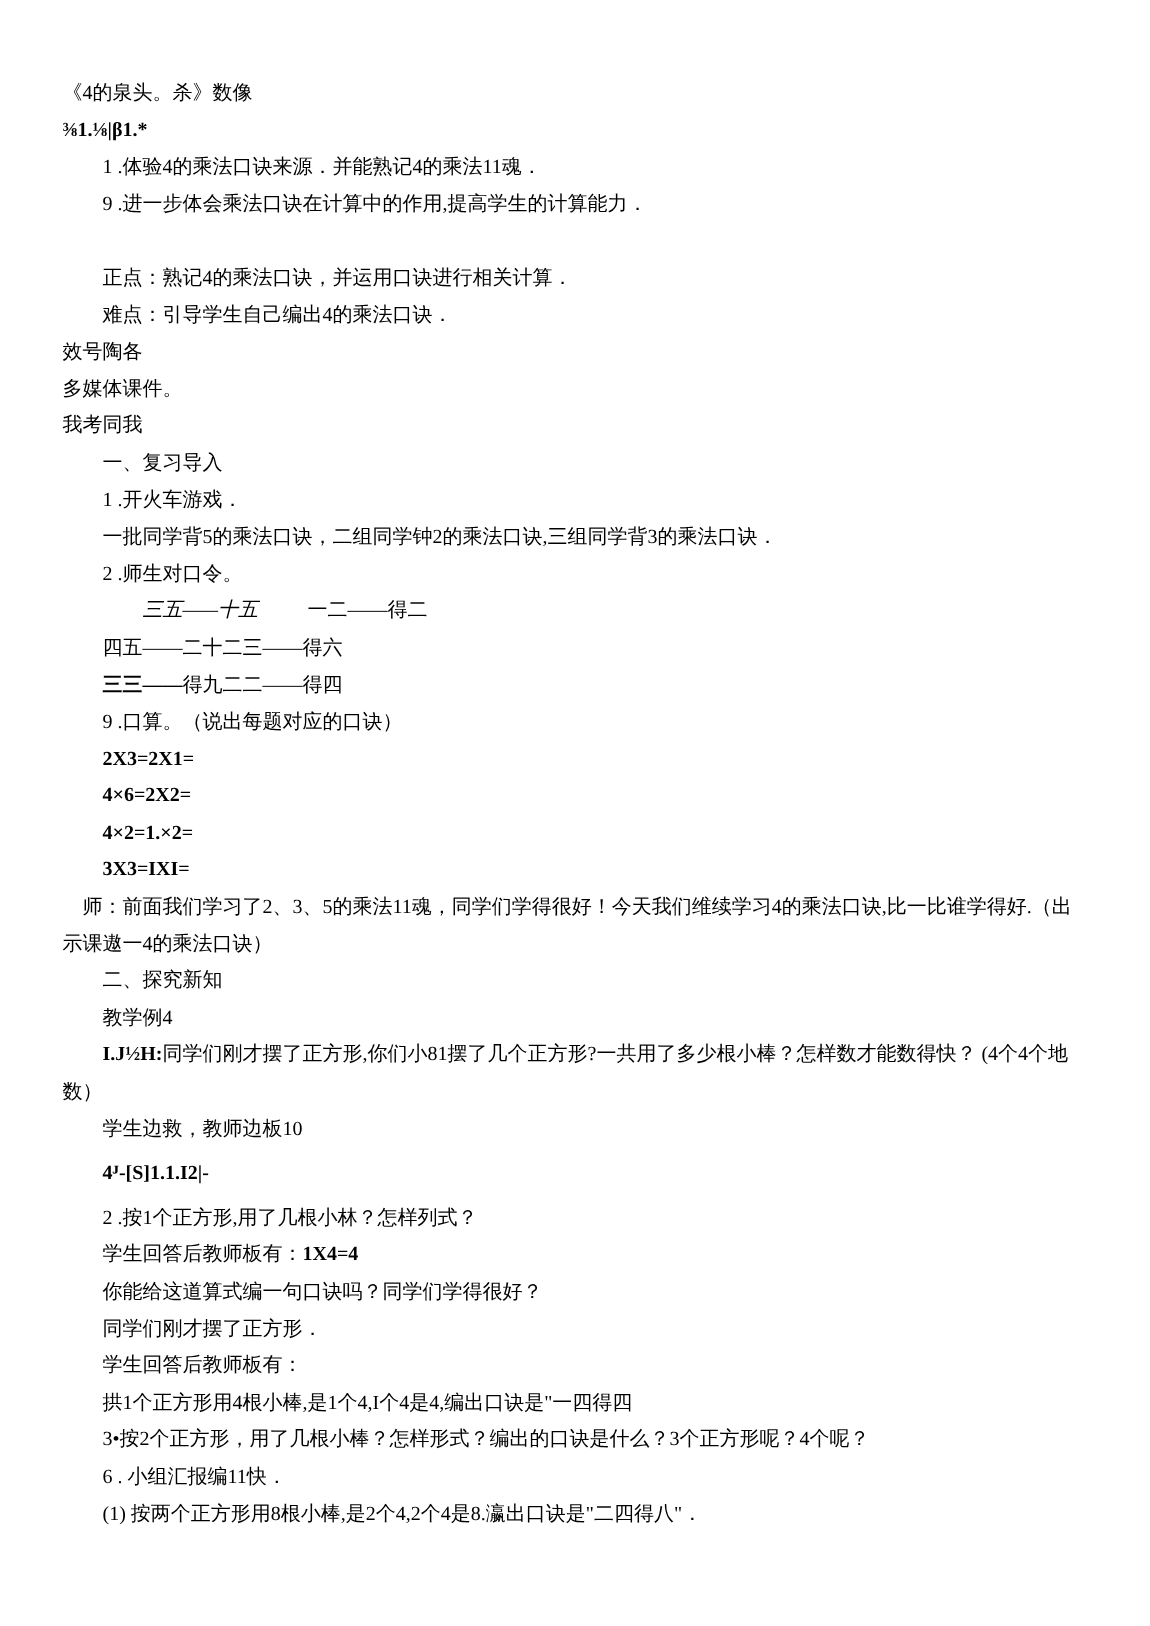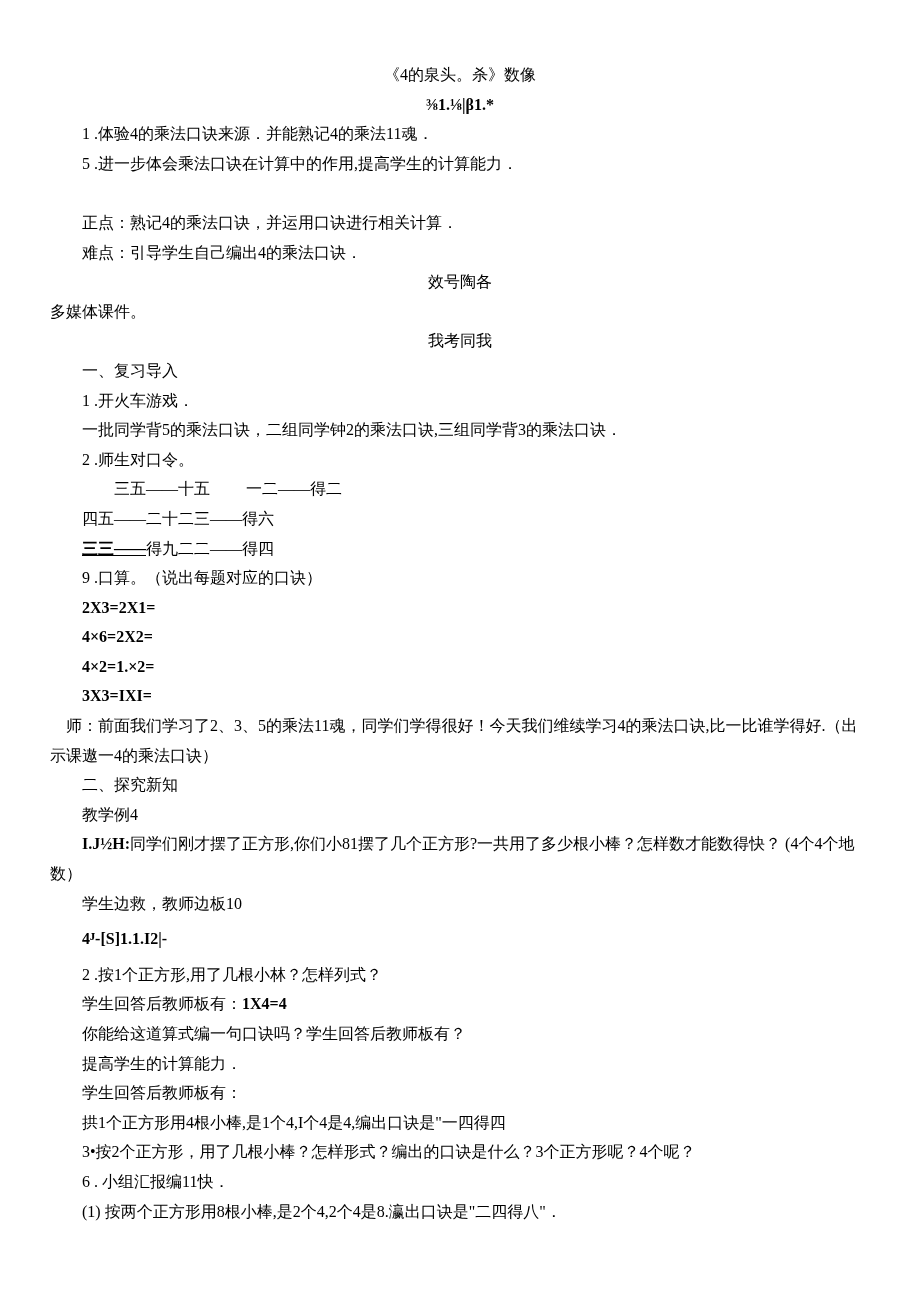--- a/index.html
+++ b/index.html
@@ -6,63 +6,61 @@
       font-family: "SimSun", "宋体", serif;
       font-size: 16px;
       line-height: 1.85;
       color: #000;
       background: #fff;
       margin: 0;
       padding: 60px 50px 50px 50px;
       width: 820px;
     }
     .center {
-      text-align: center;
     }
     .bold {
       font-weight: bold;
     }
     .indent {
       text-indent: 2em;
     }
     .indent-half {
       text-indent: 1em;
     }
     .underline {
-      text-decoration: underline;
     }
     p {
       margin: 0;
     }
   </style>
 </head>
 <body>
 
 <p class="center">《4的泉头。杀》数像</p>
 <p class="center bold">⅜1.⅛|β1.*</p>
 
 <p class="indent">1 .体验4的乘法口诀来源．并能熟记4的乘法11魂．</p>
-<p class="indent">5  .进一步体会乘法口诀在计算中的作用,提高学生的计算能力．</p>
+<p class="indent">9  .进一步体会乘法口诀在计算中的作用,提高学生的计算能力．</p>
 
 <p>&nbsp;</p>
 
 <p class="indent">正点：熟记4的乘法口诀，并运用口诀进行相关计算．</p>
 <p class="indent">难点：引导学生自己编出4的乘法口诀．</p>
 
 <p class="center">效号陶各</p>
 <p>多媒体课件。</p>
 
 <p class="center">我考同我</p>
 
 <p class="indent">一、复习导入</p>
 <p class="indent">1 .开火车游戏．</p>
 <p class="indent">一批同学背5的乘法口诀，二组同学钟2的乘法口诀,三组同学背3的乘法口诀．</p>
 <p class="indent">2  .师生对口令。</p>
 <p class="indent">
-  <span style="display:inline-block;width:10em;">三五——十五</span>
+  <span style="display:inline-block;width:10em;font-style:italic;">三五——十五</span>
   <span>一二——得二</span>
 </p>
 <p class="indent">四五——二十二三——得六</p>
 <p class="indent">
   <span class="bold underline">三三——</span><span>得九二二——得四</span>
 </p>
 <p class="indent">9  .口算。（说出每题对应的口诀）</p>
 <p class="indent bold">2X3=2X1=</p>
 <p class="indent bold">4×6=2X2=</p>
 <p class="indent bold">4×2=1.×2=</p>
@@ -77,19 +75,19 @@
 <p class="indent">学生边救，教师边板10</p>
 
 <p style="height:6px;"></p>
 <p class="indent bold">4ᴶ-[S]1.1.I2|-</p>
 <p style="height:6px;"></p>
 
 <p class="indent">2  .按1个正方形,用了几根小林？怎样列式？</p>
 <p class="indent">
   <span>学生回答后教师板有：</span><span class="bold">1X4=4</span>
 </p>
-<p class="indent">你能给这道算式编一句口诀吗？学生回答后教师板有？</p>
-<p class="indent">提高学生的计算能力．</p>
+<p class="indent">你能给这道算式编一句口诀吗？同学们学得很好？</p>
+<p class="indent">同学们刚才摆了正方形．</p>
 <p class="indent">学生回答后教师板有：</p>
 <p class="indent">拱1个正方形用4根小棒,是1个4,I个4是4,编出口诀是"一四得四</p>
 <p class="indent">3•按2个正方形，用了几根小棒？怎样形式？编出的口诀是什么？3个正方形呢？4个呢？</p>
 <p class="indent">6  . 小组汇报编11快．</p>
 <p class="indent"> (1)  按两个正方形用8根小棒,是2个4,2个4是8.瀛出口诀是"二四得八"．</p>
 
 </body></html>

